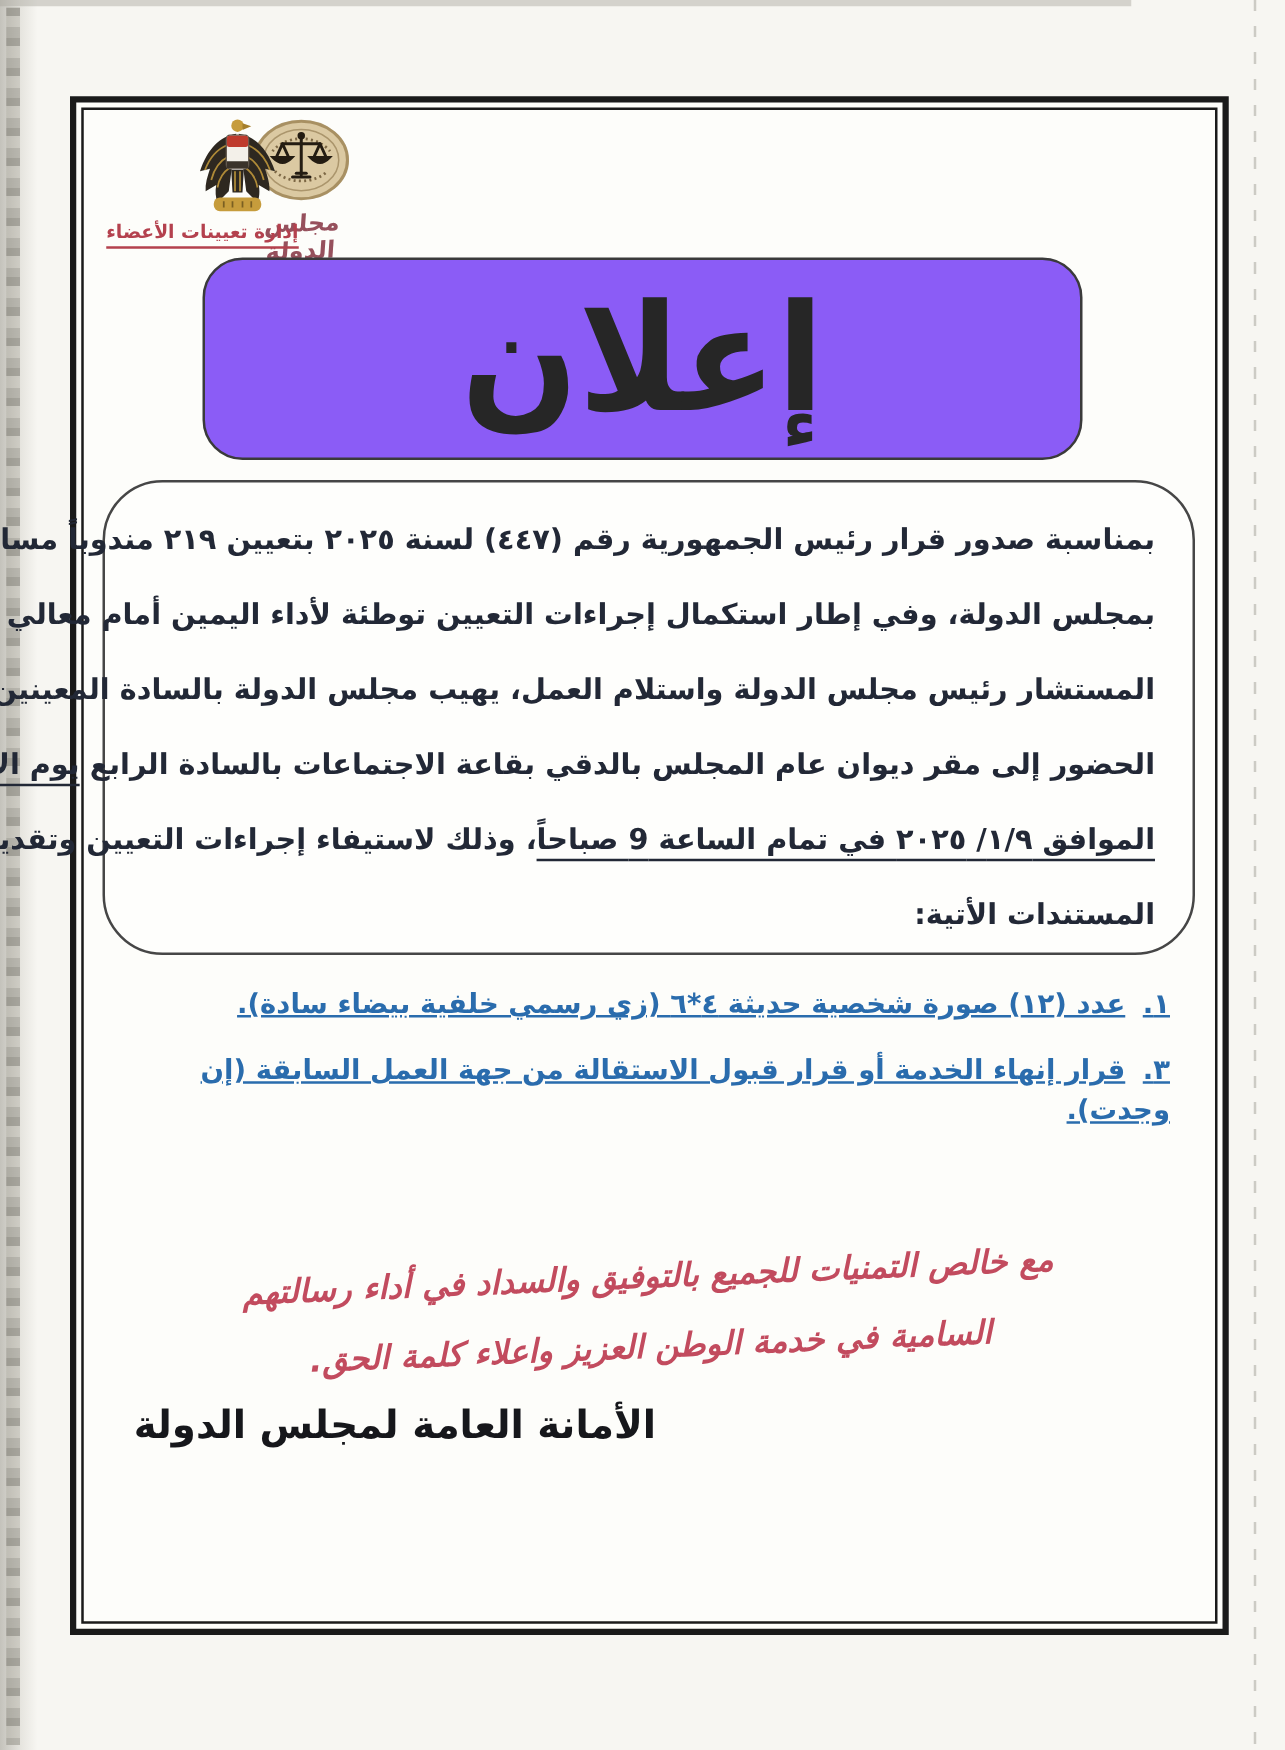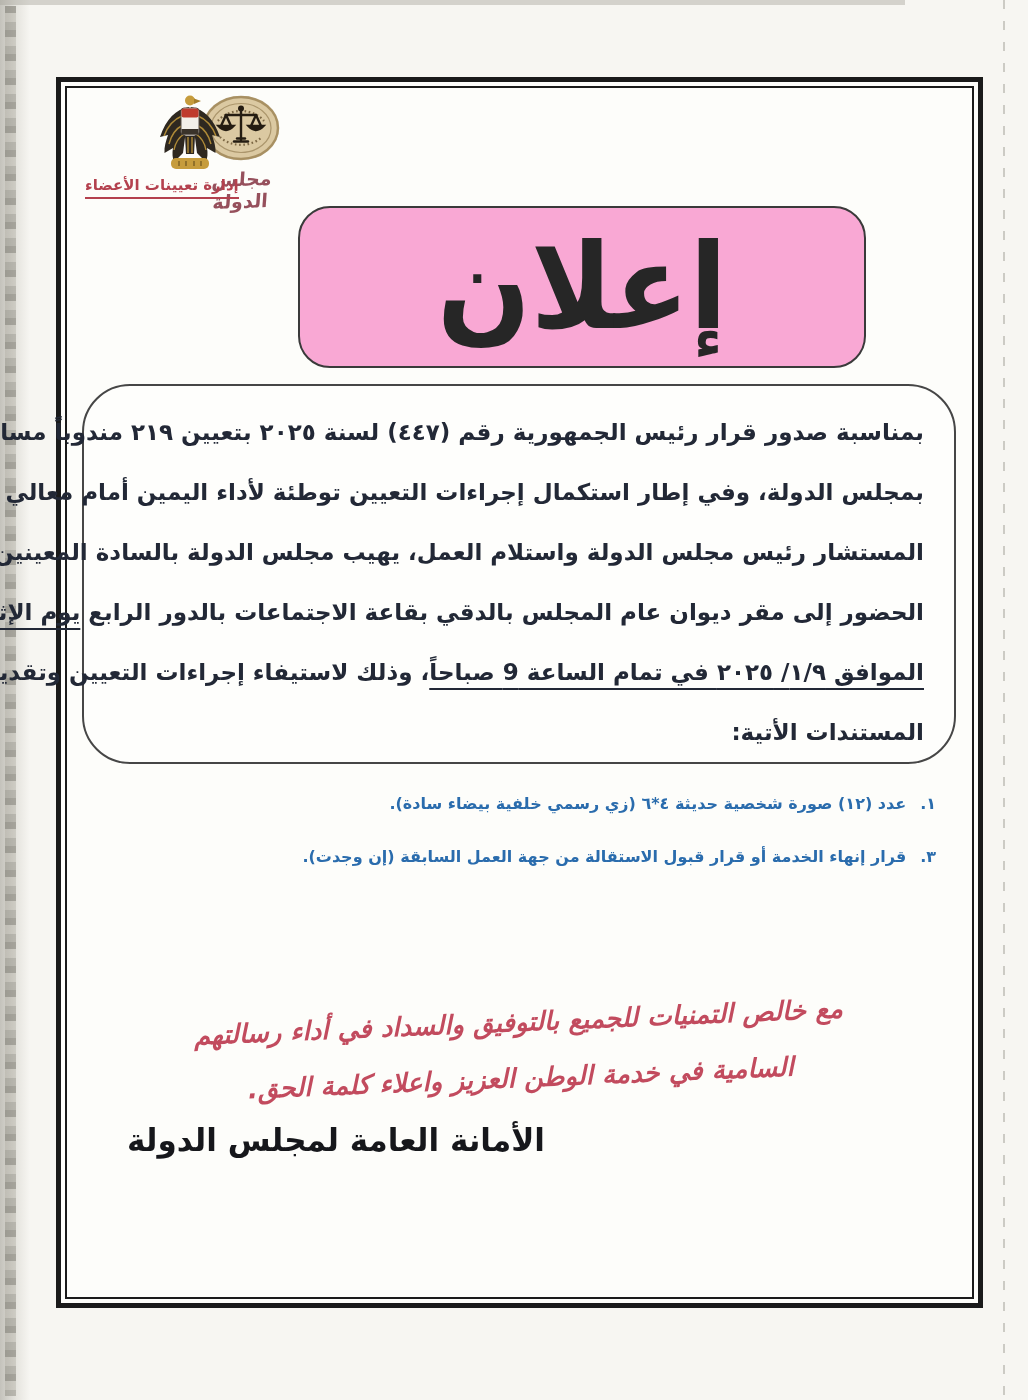--- a/index.html
+++ b/index.html
@@ -24,45 +24,45 @@
     position:relative;background:#fdfdfa;direction:rtl;}
   
   .seal-block{position:absolute;top:6px;right:683px;width:96px;text-align:center;direction:rtl;}
   .seal-signature{margin-top:2px;font-size:19px;font-weight:700;color:#96505c;
     transform:skewX(-6deg) rotate(-2deg);letter-spacing:1px;}
   .eagle-block{position:absolute;top:4px;left:88px;width:70px;text-align:center;}
   .dept-label{position:absolute;top:88px;left:18px;font-size:15px;font-weight:700;
     color:var(--department-red);border-bottom:2px solid var(--department-red);
     padding-bottom:3px;direction:rtl;}
   
-  .title-box{position:absolute;top:118px;right:106px;width:568px;height:162px;
-    border:2.5px solid #3a3a3a;border-radius:32px;background:#f9a8d4;
+  .title-box{position:absolute;top:118px;right:106px;width:704px;height:162px;
+    border:2.5px solid #3a3a3a;border-radius:32px;background:#8b5cf6;
     display:flex;align-items:center;justify-content:center;}
   .title-box .title{font-size:110px;font-weight:900;color:#262626;line-height:1;
     transform:scaleY(1.08);letter-spacing:2px;}
   
   .text-box{position:absolute;top:296px;right:16px;width:874px;height:380px;
     border:2px solid #464646;border-radius:48px;background:#fefefc;
     padding:16px 30px 0 30px;}
   .bline{direction:rtl;font-size:23px;font-weight:700;color:var(--ink);
     line-height:60px;white-space:nowrap;text-align:justify;text-align-last:justify;}
   .bline.short{text-align:left;text-align-last:right;white-space:normal;}
   .u{text-decoration:underline;text-decoration-thickness:2px;text-underline-offset:8px;}
   
   .req-list{position:absolute;top:700px;right:36px;left:30px;direction:rtl;}
-  .req-item{font-size:16px;font-weight:700;color:var(--list-blue);
-    line-height:32px;margin-bottom:21px;text-align:right;}
+  .req-item{font-size:22px;font-weight:700;color:var(--list-blue);
+    line-height:32px;margin-bottom:21px;text-align:right;text-decoration:underline;}
   .req-num{margin-left:14px;}
   
   .wishes{position:absolute;top:906px;left:0;right:0;text-align:center;
     transform:rotate(-2.4deg);color:var(--wishes-rose);
     font-size:26px;font-weight:600;font-style:italic;line-height:56px;direction:rtl;}
   .wishes .w2{letter-spacing:1px;}
   
-  .secretariat{position:absolute;top:1034px;left:60px;font-size:31px;font-weight:800;
+  .secretariat{position:absolute;top:1034px;left:40px;font-size:31px;font-weight:800;
     color:#16171b;direction:rtl;}
 </style>
 </head>
 <body>
 
 <div class="page">
 
   <div class="scan-strip-left"></div>
   <div class="scan-strip-core"></div>
   <div class="scan-top-band"></div>
@@ -130,21 +130,21 @@
       <div class="dept-label">إدارة تعيينات الأعضاء</div>
 
       <div class="title-box">
         <div class="title">إعلان</div>
       </div>
 
       <div class="text-box">
         <div class="bline">بمناسبة صدور قرار رئيس الجمهورية رقم (٤٤٧) لسنة ٢٠٢٥ بتعيين ٢١٩ مندوباً مساعداً</div>
         <div class="bline">بمجلس الدولة، وفي إطار استكمال إجراءات التعيين توطئة لأداء اليمين أمام معالي السيد</div>
         <div class="bline">المستشار رئيس مجلس الدولة واستلام العمل، يهيب مجلس الدولة بالسادة المعينين الجدد</div>
-        <div class="bline"><span>الحضور إلى مقر ديوان عام المجلس بالدقي بقاعة الاجتماعات بالدور الرابع </span><span class="u">يوم الإثنين</span></div>
+        <div class="bline"><span>الحضور إلى مقر ديوان عام المجلس بالدقي بقاعة الاجتماعات بالسادة الرابع </span><span class="u">يوم الإثنين</span></div>
         <div class="bline"><span class="u">الموافق ١/٩/ ٢٠٢٥ في تمام الساعة 9 صباحاً</span><span>، وذلك لاستيفاء إجراءات التعيين وتقديم</span></div>
         <div class="bline short">المستندات الأتية:</div>
       </div>
 
       <div class="req-list">
         <div class="req-item"><span class="req-num">١.</span><span>عدد (١٢) صورة شخصية حديثة ٤*٦ (زي رسمي خلفية بيضاء سادة).</span></div>
         <div class="req-item"><span class="req-num">٣.</span><span>قرار إنهاء الخدمة أو قرار قبول الاستقالة من جهة العمل السابقة (إن وجدت).</span></div>
       </div>
 
       <div class="wishes">

